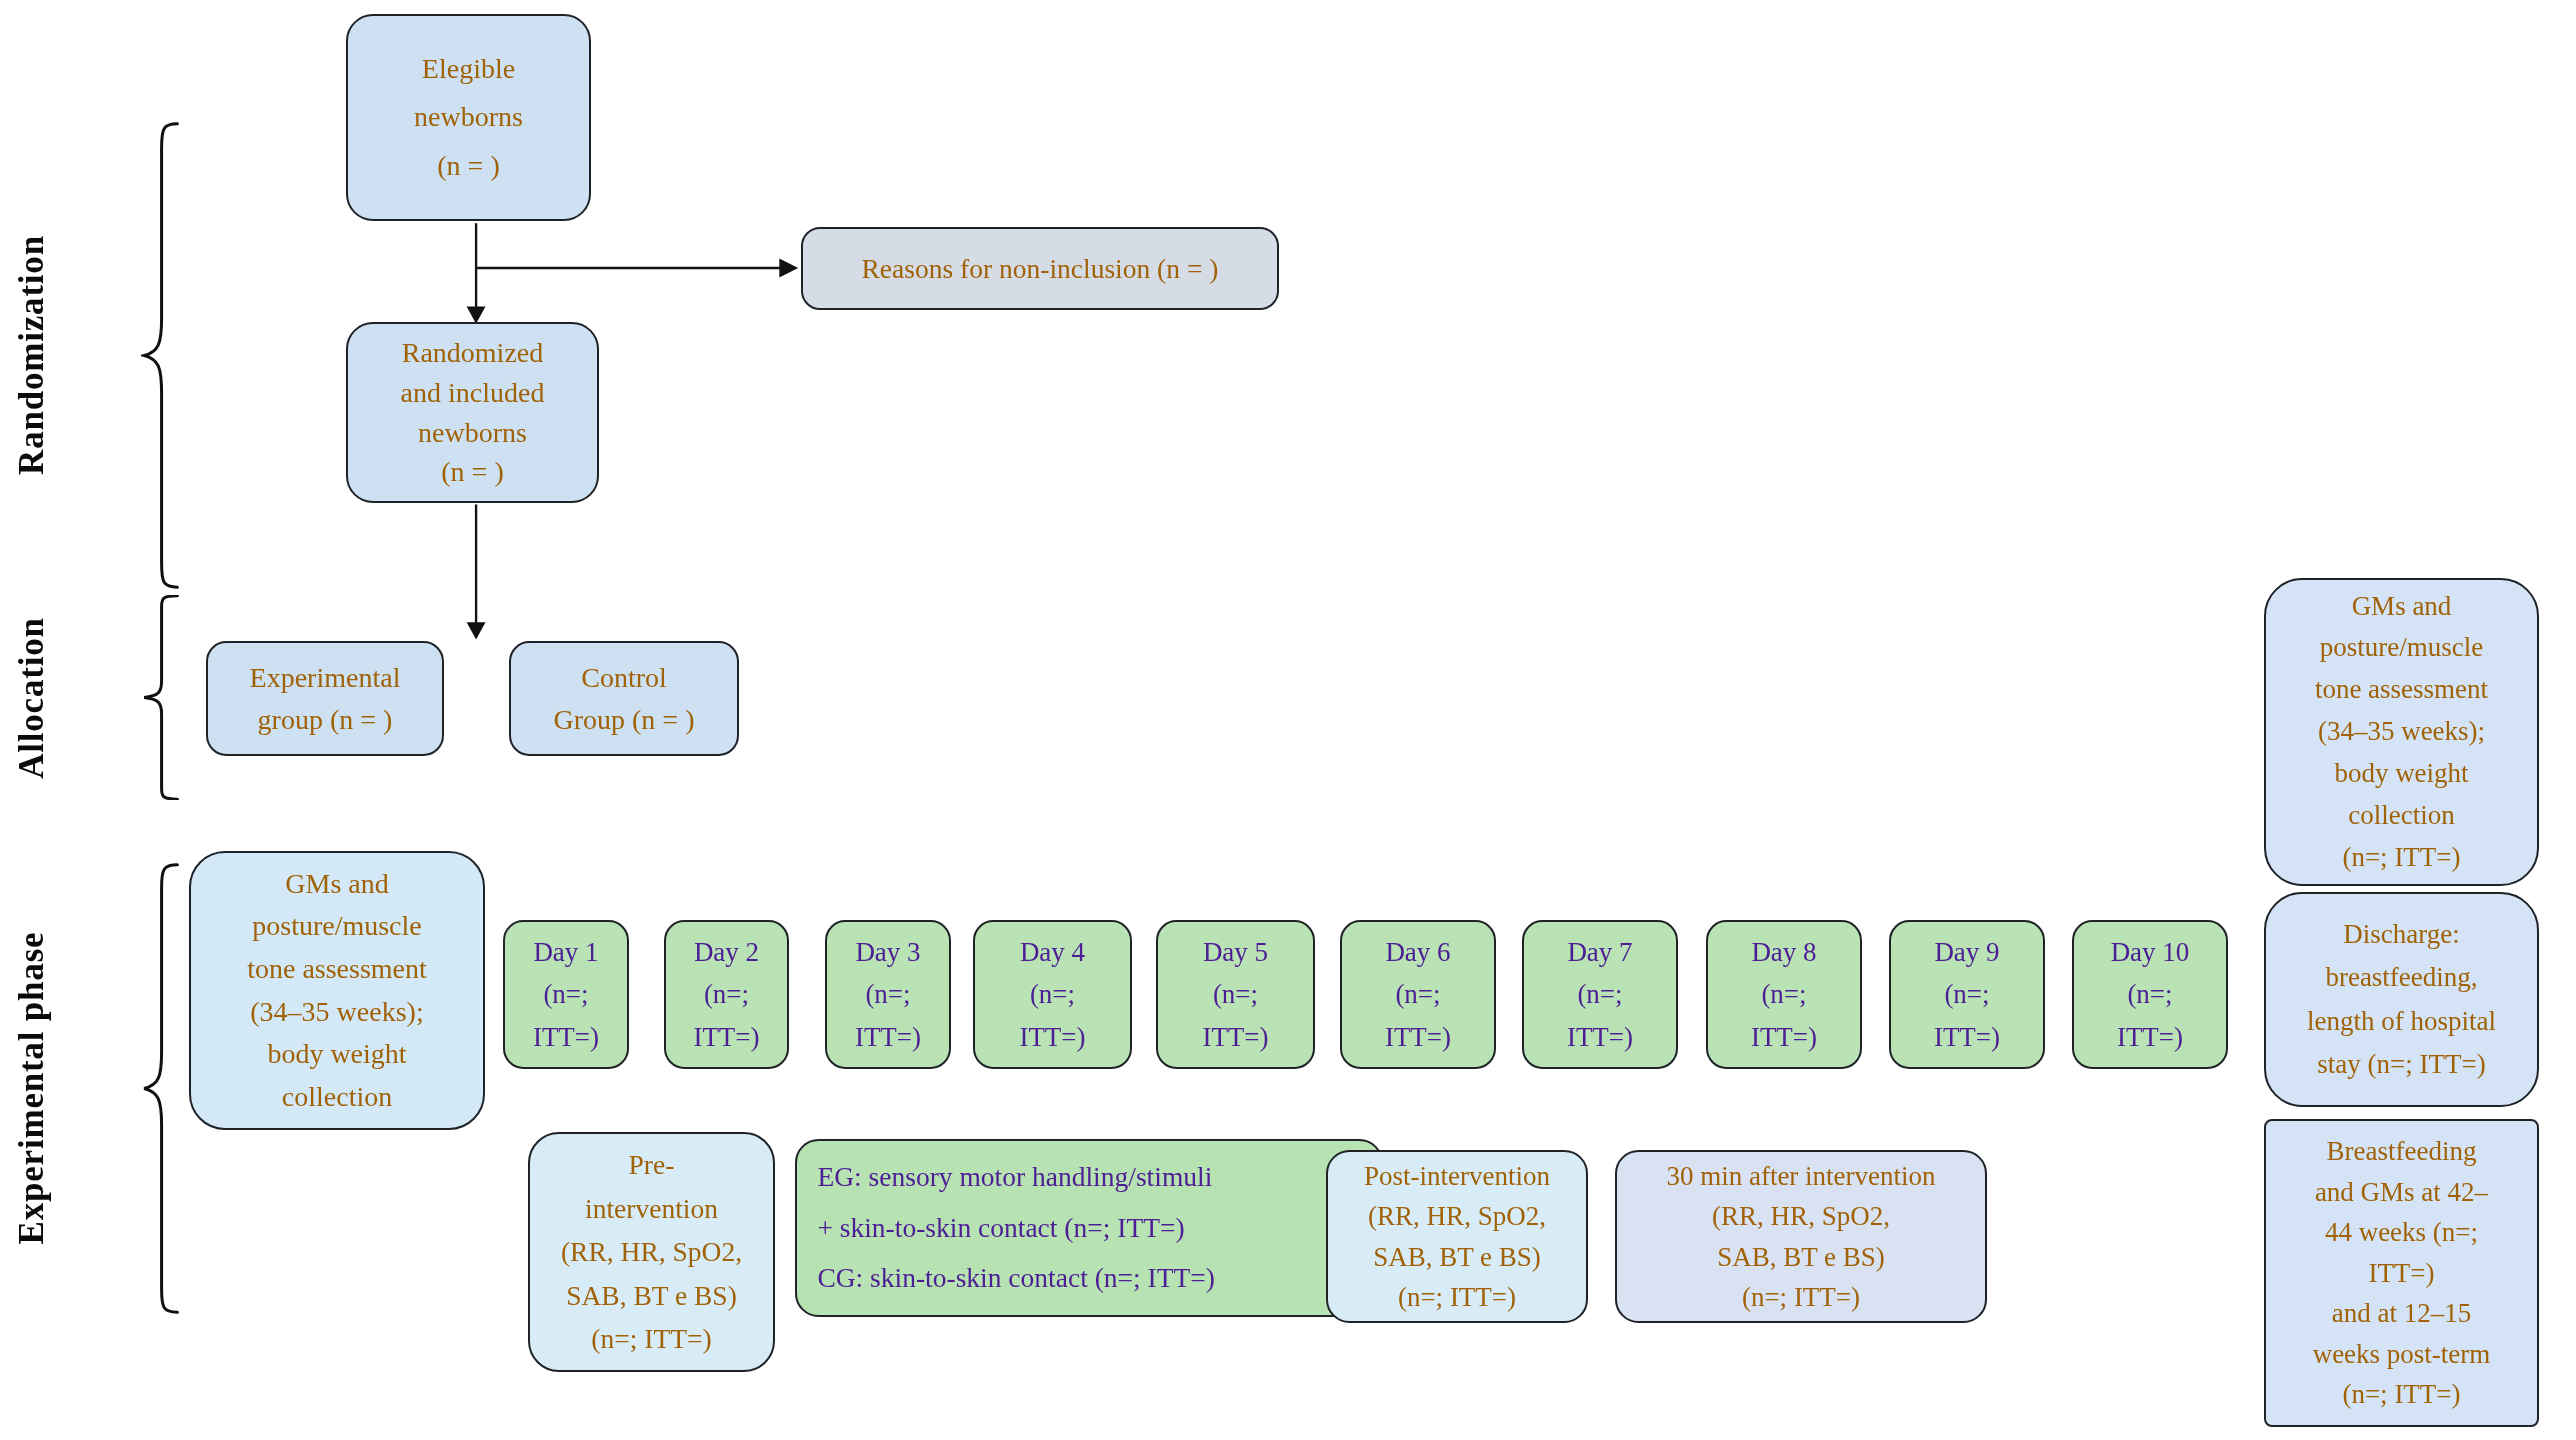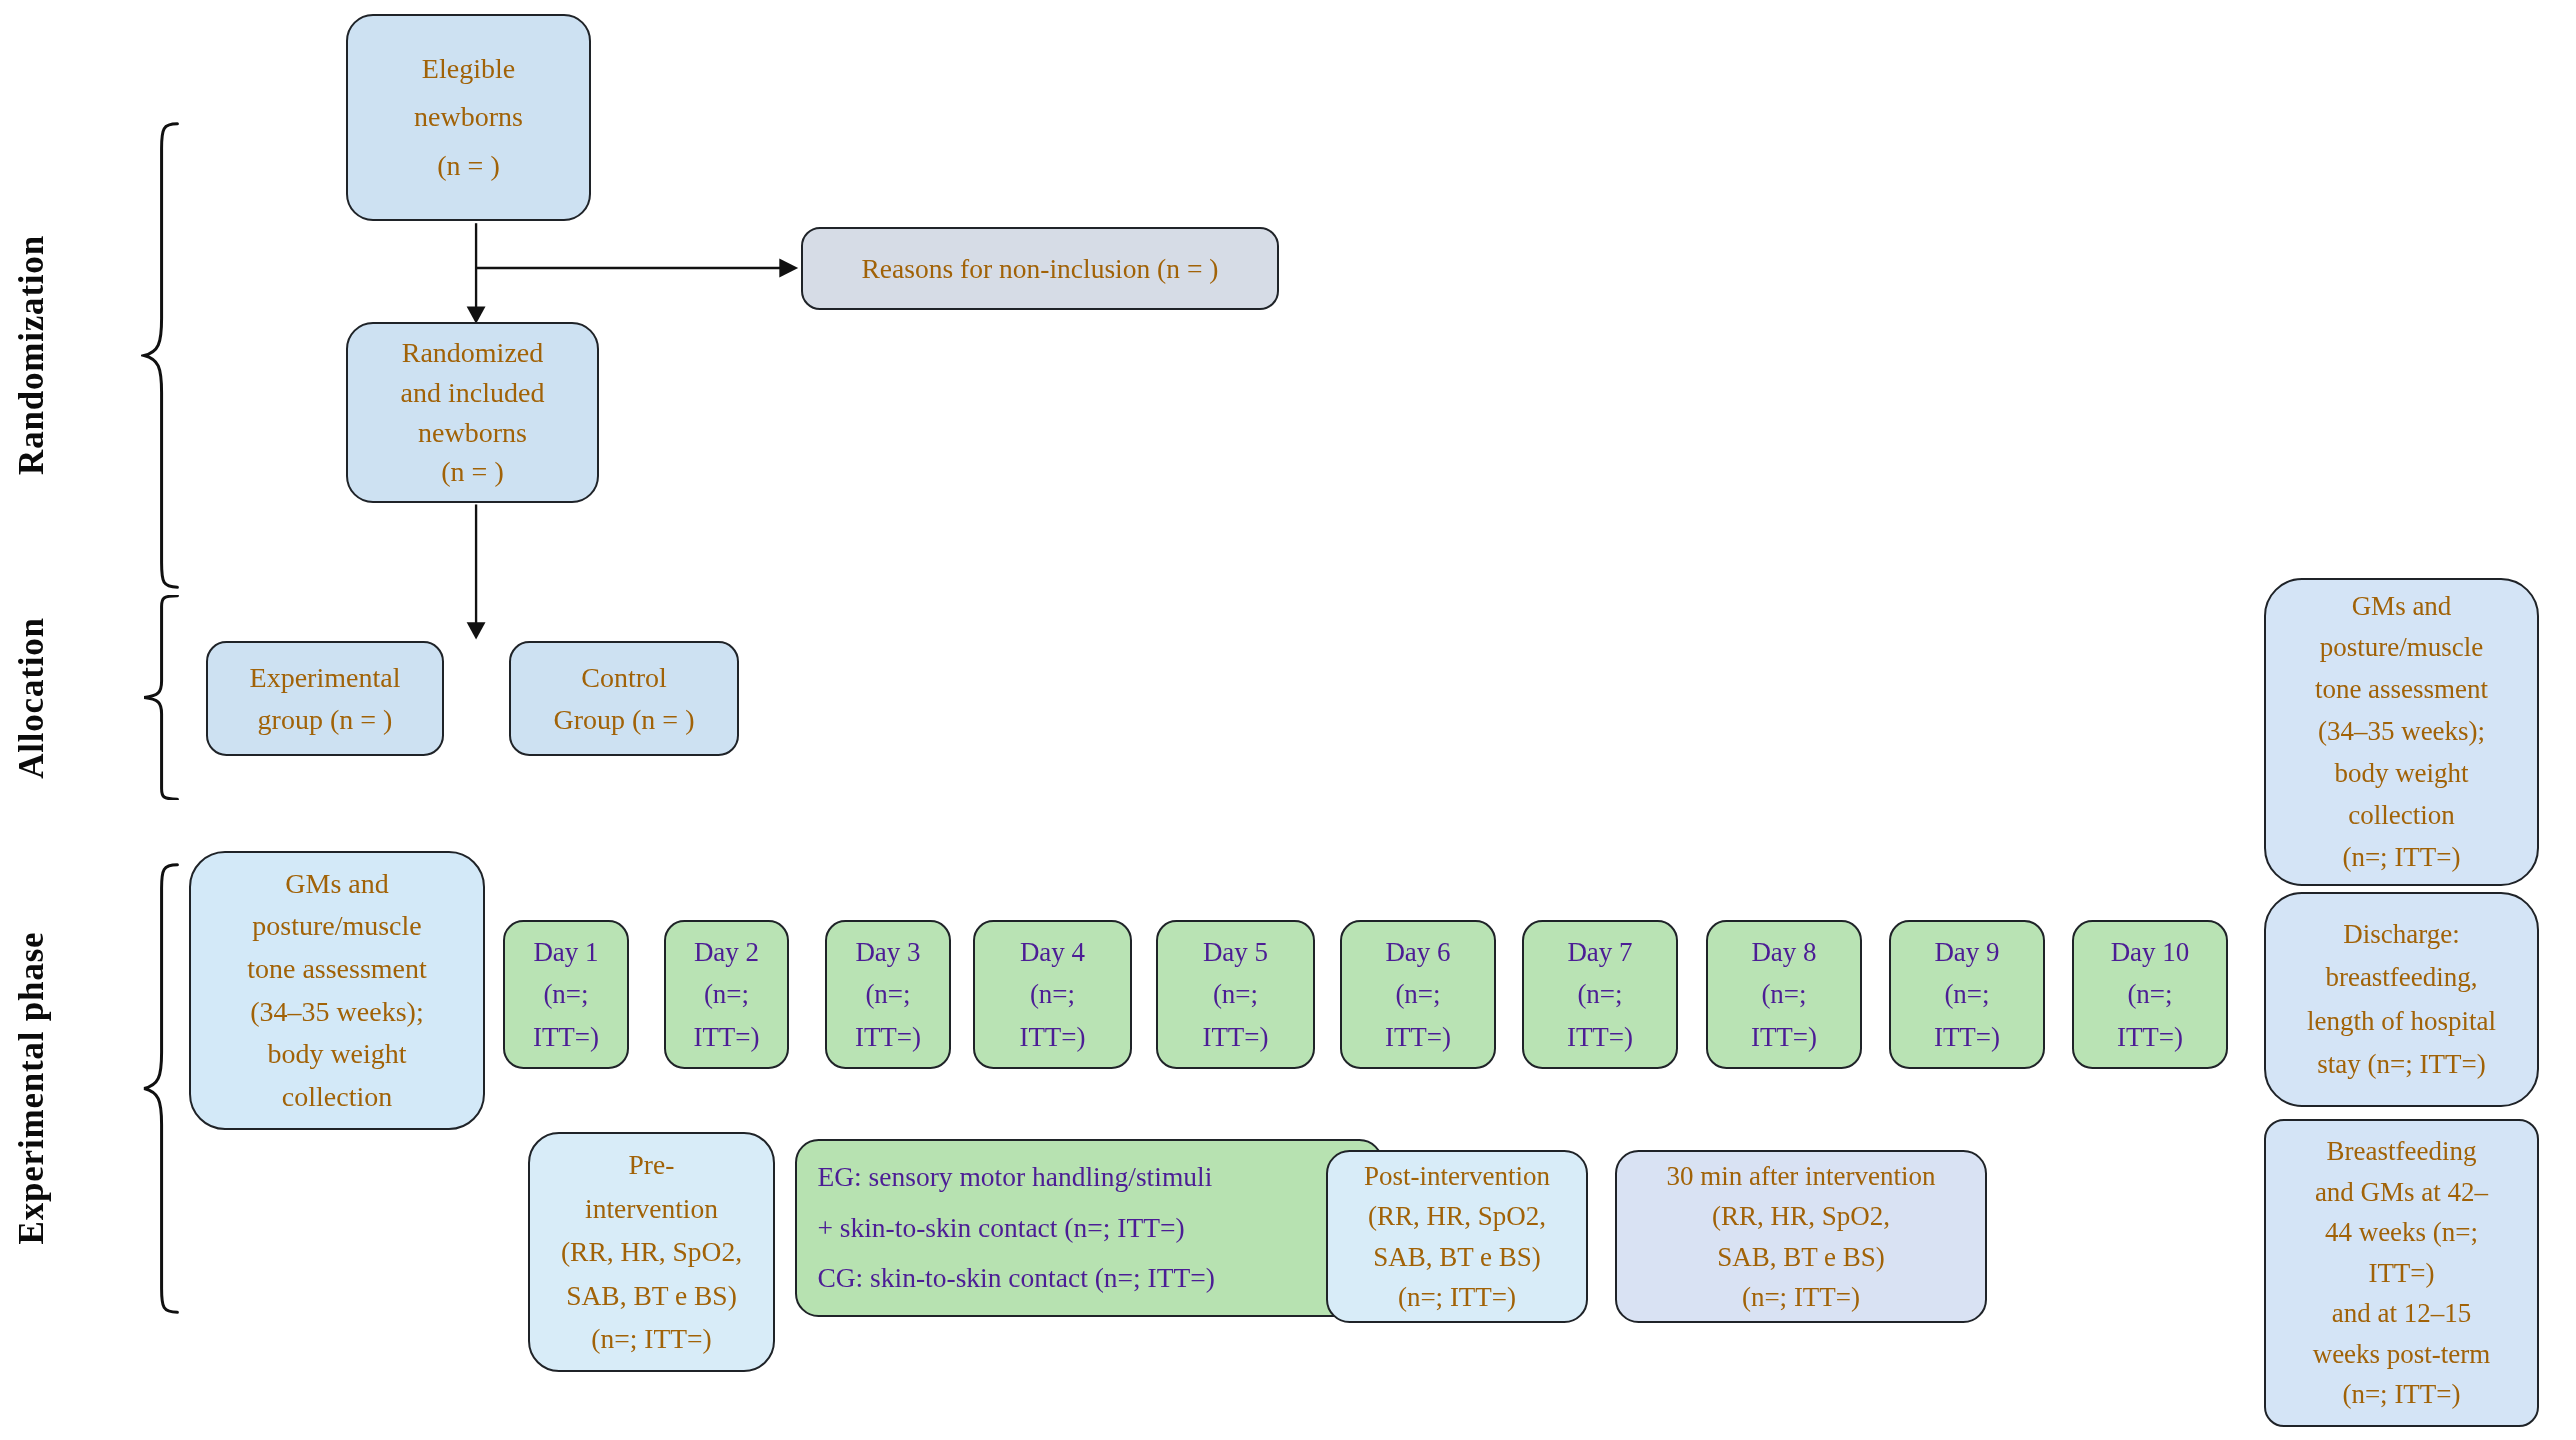--- a/index.html
+++ b/index.html
@@ -188,21 +188,21 @@
 (n=; ITT=)</div>
   </div>
 
   <div class="box" style="left: 2264px; top: 892px; width: 275px; height: 215px; border-radius: 38px; font-size: 27px; line-height: 1.6; background-color: rgb(212, 228, 246);">
     <div class="box-text">Discharge:
 breastfeeding,
 length of hospital
 stay (n=; ITT=)</div>
   </div>
 
-  <div class="box" style="left: 2264px; top: 1119px; width: 275px; height: 308px; border-radius: 20px; font-size: 27px; line-height: 1.5; background-color: rgb(212, 228, 246);">
+  <div class="box" style="left: 2264px; top: 1119px; width: 275px; height: 308px; border-radius: 8px; font-size: 27px; line-height: 1.5; background-color: rgb(212, 228, 246);">
     <div class="box-text">Breastfeeding
 and GMs at 42–
 44 weeks (n=;
 ITT=)
 and at 12–15
 weeks post-term
 (n=; ITT=)</div>
   </div>
 
 </div>

